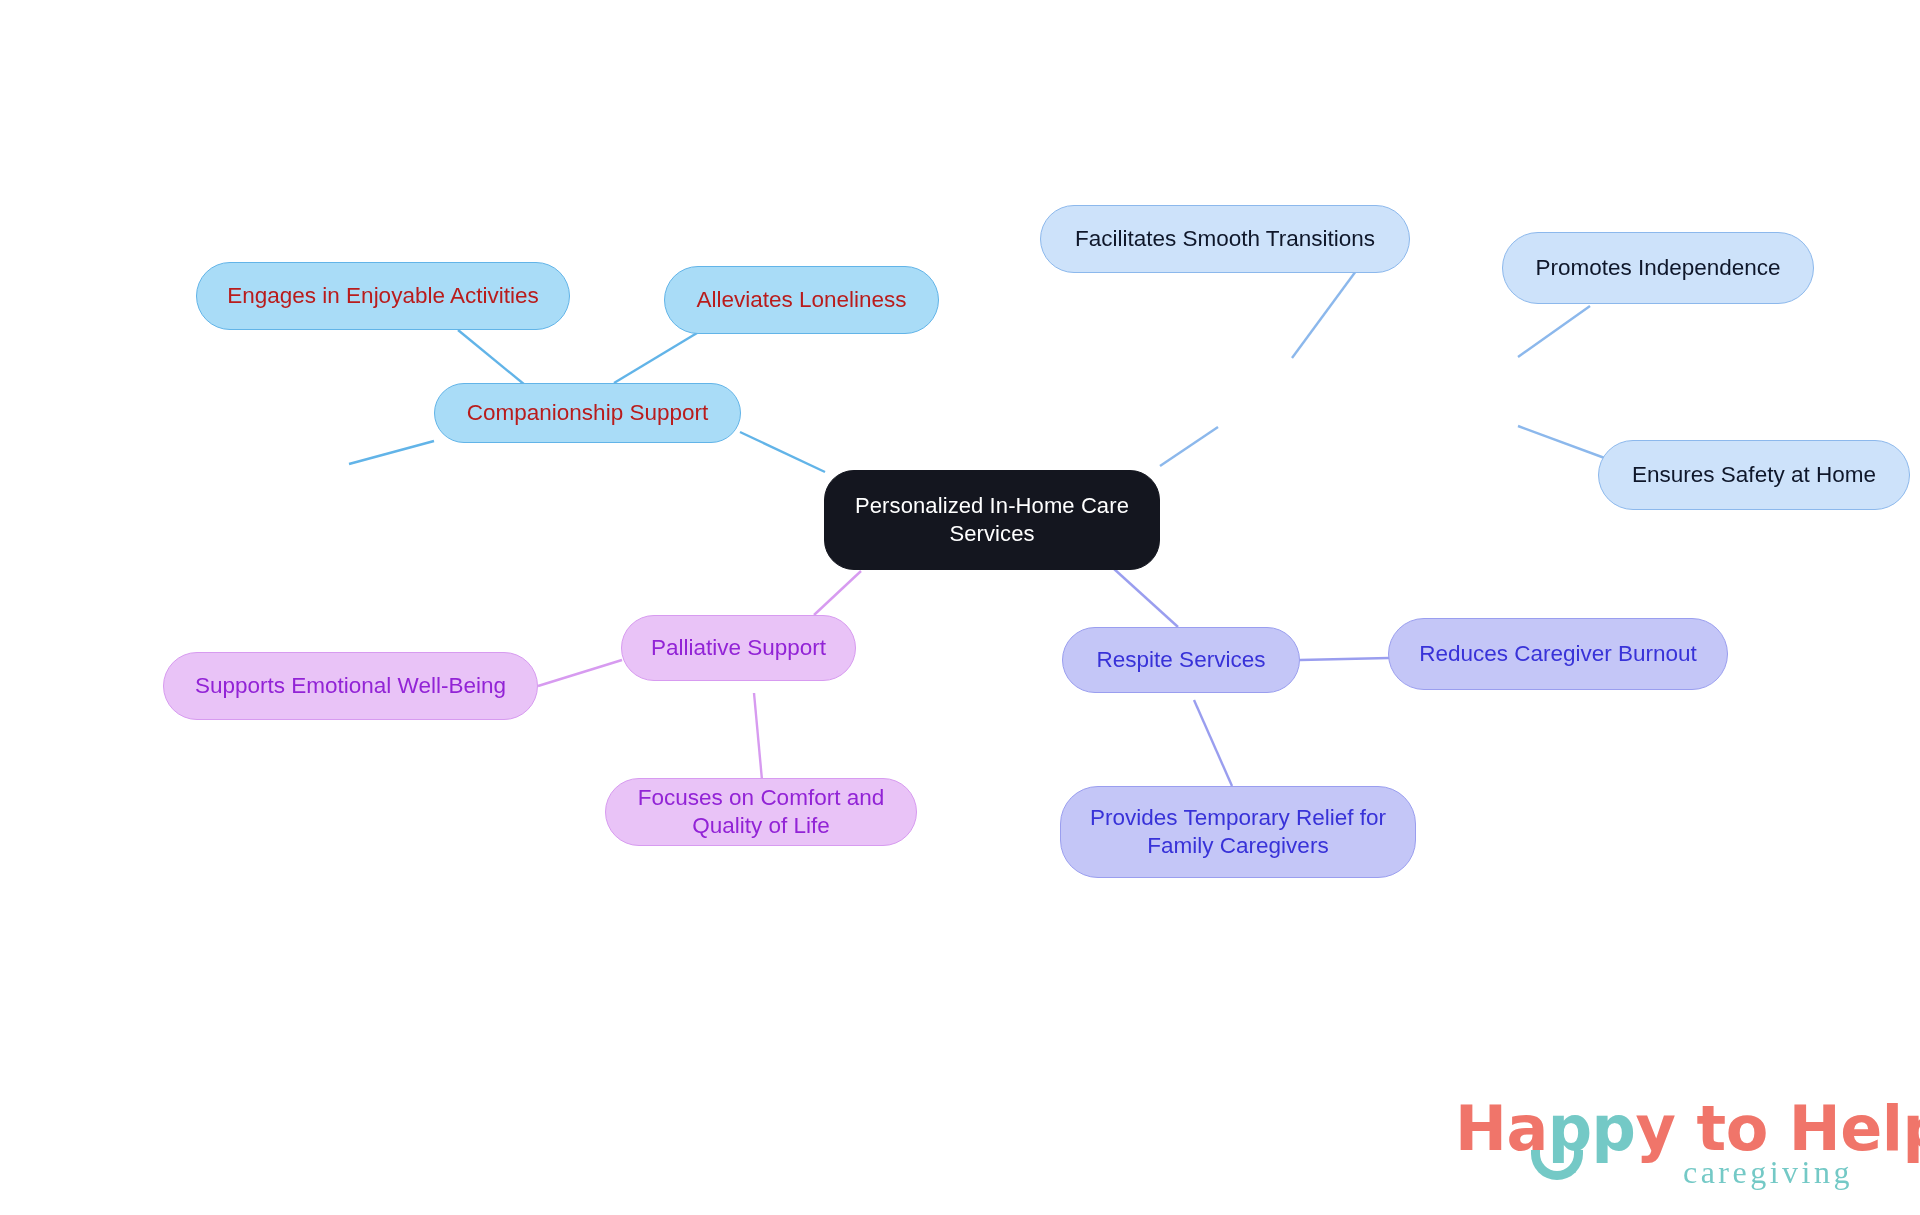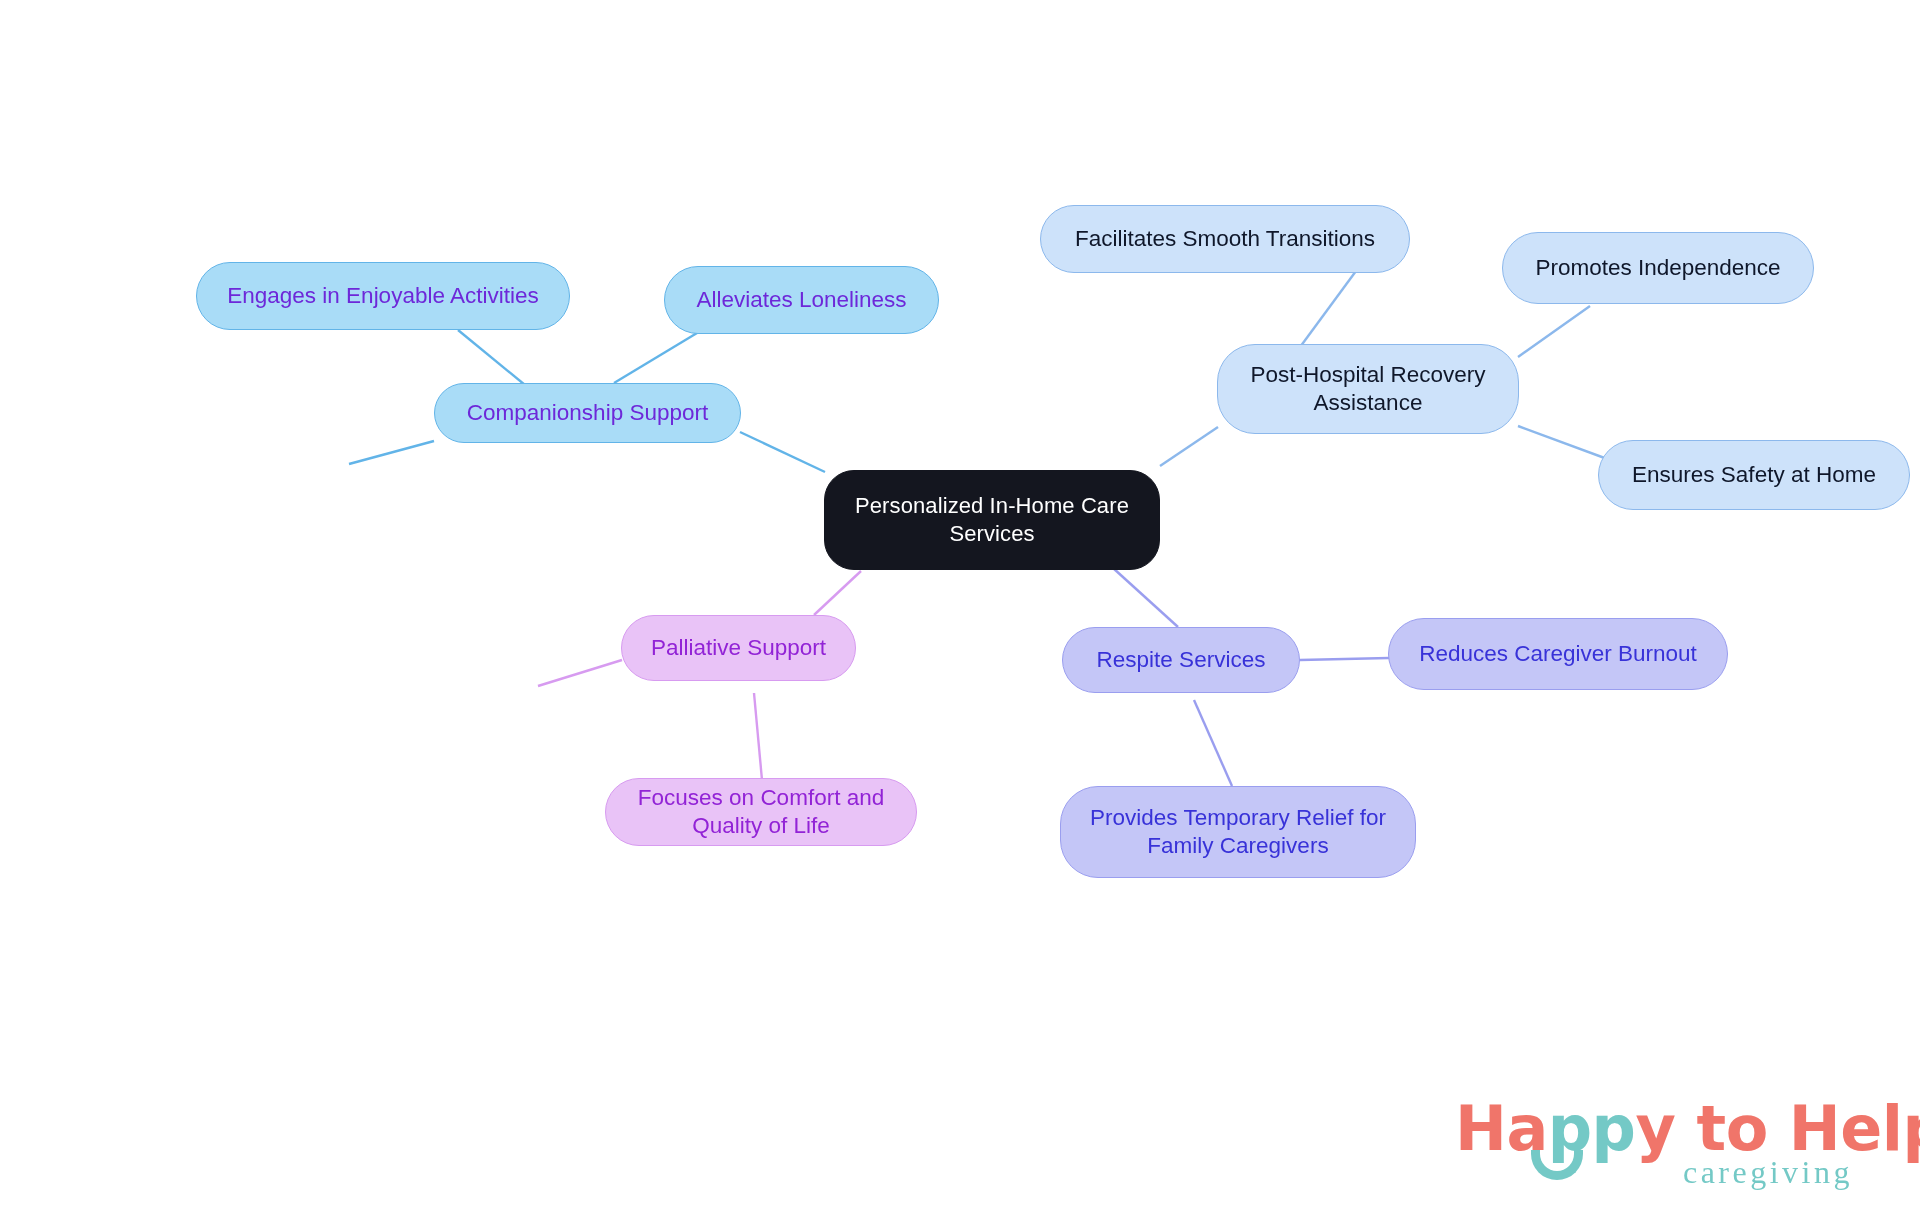--- a/index.html
+++ b/index.html
@@ -52,21 +52,21 @@
     border-color: #14161f;
     color: #ffffff;
     font-size: 22px;
     border-radius: 30px;
     letter-spacing: 0.1px;
   }
 
   .node.blue-mid {
     background: #a9dcf7;
     border-color: #62b4e8;
-    color: #6d28d9;
+    color: #b91c1c;
     font-size: 22.5px;
   }
 
   .node.blue-pale {
     background: #cde2fa;
     border-color: #8cb8ec;
     color: #0f172a;
     font-size: 22.5px;
   }
 
@@ -156,38 +156,37 @@
   <div class="node root" style="left:824px; top:470px; width:336px; height:100px;">Personalized In-Home Care
 Services</div>
 
   <div class="node blue-mid" style="left:434px; top:383px; width:307px; height:60px;">Companionship Support</div>
 
   <div class="node blue-mid" style="left:196px; top:262px; width:374px; height:68px;">Engages in Enjoyable Activities</div>
 
   <div class="node blue-mid" style="left:664px; top:266px; width:275px; height:68px;">Alleviates Loneliness</div>
 
 
-  <div class="node blue-pale" style="left:1217px; top:344px; width:302px; height:90px;">Post-Hospital Recovery
-Assistance</div>
 
   <div class="node blue-pale" style="left:1040px; top:205px; width:370px; height:68px;">Facilitates Smooth Transitions</div>
 
   <div class="node blue-pale" style="left:1502px; top:232px; width:312px; height:72px;">Promotes Independence</div>
 
   <div class="node blue-pale" style="left:1598px; top:440px; width:312px; height:70px;">Ensures Safety at Home</div>
 
   <div class="node violet" style="left:1062px; top:627px; width:238px; height:66px;">Respite Services</div>
 
   <div class="node violet" style="left:1388px; top:618px; width:340px; height:72px;">Reduces Caregiver Burnout</div>
 
   <div class="node violet" style="left:1060px; top:786px; width:356px; height:92px;">Provides Temporary Relief for
 Family Caregivers</div>
 
   <div class="node pink" style="left:621px; top:615px; width:235px; height:66px;">Palliative Support</div>
 
+  <div class="node pink" style="left:163px; top:652px; width:375px; height:68px;">Supports Emotional Well-Being</div>
 
   <div class="node pink" style="left:605px; top:778px; width:312px; height:68px;">Focuses on Comfort and
 Quality of Life</div>
 
   <div id="brand-logo">
     <div class="logo-wordmark">
       <span class="logo-coral">Ha</span><span class="logo-teal">pp</span><span class="logo-coral">y</span><span class="logo-coral"> to Help</span>
     </div>
     <div id="logo-smile"></div>
     <div class="logo-sub">caregiving</div>

